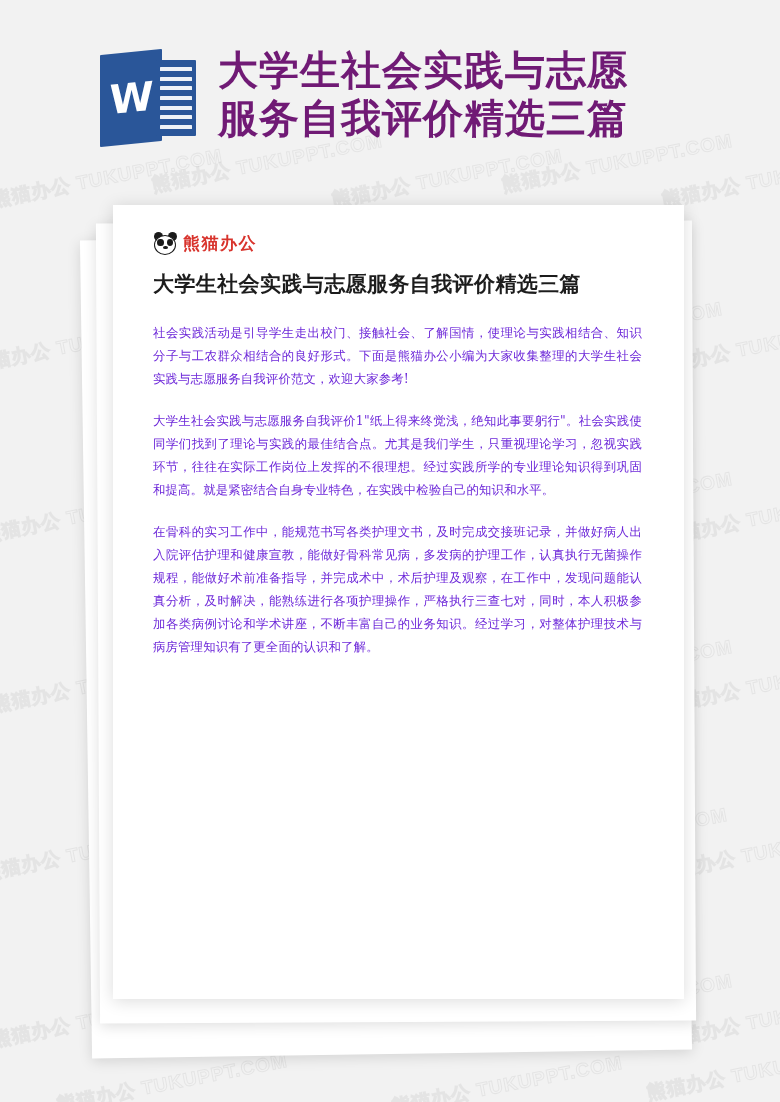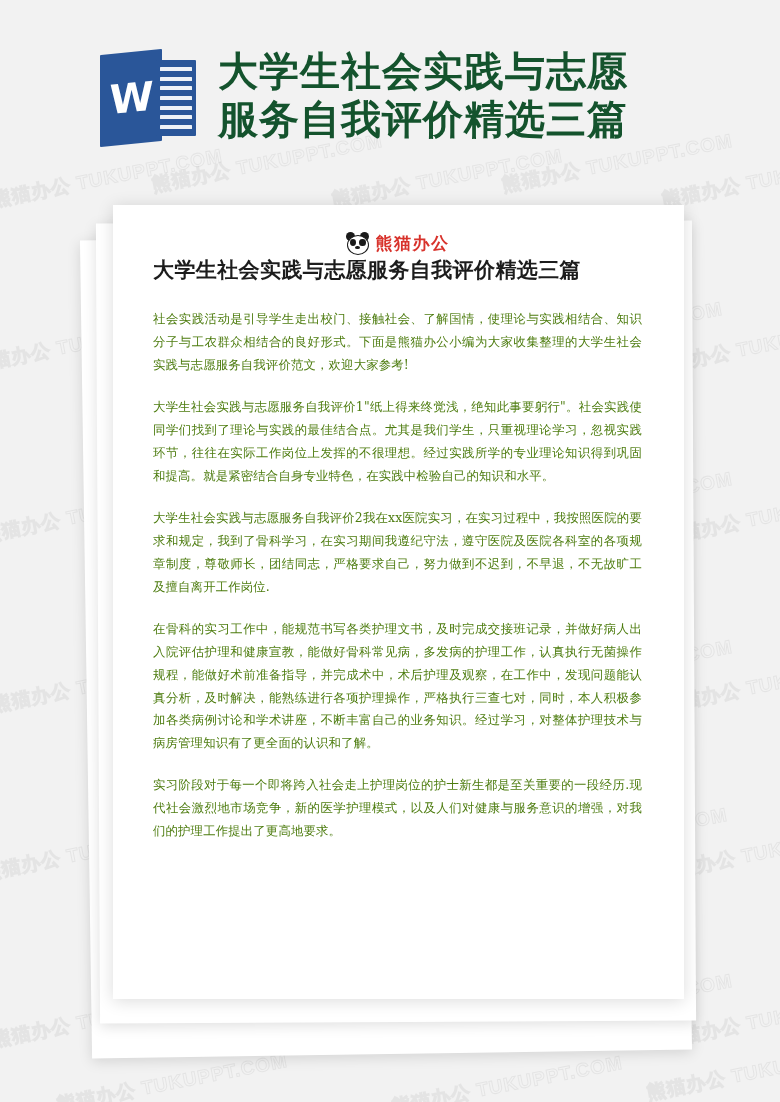--- a/index.html
+++ b/index.html
@@ -91,22 +91,22 @@
     justify-content: space-between;
   }
   .wl-right i {
     display: block;
     height: 4px;
     background: #eef2f7;
     border-radius: 0.5px;
   }
 
   #banner-title {
-    color: #14532d;
-    font-family: Liberation Sans, sans-serif;
+    color: #701a75;
+    font-family: Liberation Serif, serif;
     font-weight: 700;
     font-size: 40px;
     line-height: 1.2;
     letter-spacing: 1px;
     white-space: pre-line;
     text-align: left;
     flex: 1 1 auto;
   }
 
   
@@ -140,24 +140,24 @@
     background: #ffffff;
     box-shadow: 0 2px 16px rgba(0,0,0,0.14);
     z-index: 3;
     padding: 26px 42px 20px 40px;
   }
 
   
   #brand-mark {
     display: flex;
     align-items: center;
-    justify-content: center;
+    justify-content: flex-start;
     gap: 6px;
     height: 24px;
-    margin-bottom: 0;
+    margin-bottom: 14px;
   }
   #panda-icon {
     position: relative;
     width: 24px; height: 23px;
     flex: 0 0 auto;
   }
   #panda-icon .ear {
     position: absolute;
     width: 9px; height: 9px;
     background: #1a1a1a;
@@ -207,21 +207,21 @@
     color: #1c1c1c;
     letter-spacing: 0.4px;
     margin-bottom: 24px;
     line-height: 1.4;
   }
 
   .doc-para {
     font-family: "DejaVu Serif", "Liberation Serif", serif;
     font-size: 12.4px;
     line-height: 1.85;
-    color: #4d7c0f;
+    color: #6d28d9;
     text-align: justify;
     text-justify: inter-ideograph;
     margin-bottom: 19px;
     letter-spacing: 0.15px;
   }
   .doc-para:last-child { margin-bottom: 0; }
 </style>
 </head>
 <body>
 
@@ -278,23 +278,21 @@
       <span class="nose"></span>
     </span>
     <span id="brand-text">熊猫办公</span>
   </div>
 
   <div id="doc-title">大学生社会实践与志愿服务自我评价精选三篇</div>
 
   <div id="doc-body">
     <p class="doc-para">社会实践活动是引导学生走出校门、接触社会、了解国情，使理论与实践相结合、知识分子与工农群众相结合的良好形式。下面是熊猫办公小编为大家收集整理的大学生社会实践与志愿服务自我评价范文，欢迎大家参考!</p>
     <p class="doc-para">大学生社会实践与志愿服务自我评价1"纸上得来终觉浅，绝知此事要躬行"。社会实践使同学们找到了理论与实践的最佳结合点。尤其是我们学生，只重视理论学习，忽视实践环节，往往在实际工作岗位上发挥的不很理想。经过实践所学的专业理论知识得到巩固和提高。就是紧密结合自身专业特色，在实践中检验自己的知识和水平。</p>
-    <p class="doc-para">大学生社会实践与志愿服务自我评价2我在xx医院实习，在实习过程中，我按照医院的要求和规定，我到了骨科学习，在实习期间我遵纪守法，遵守医院及医院各科室的各项规章制度，尊敬师长，团结同志，严格要求自己，努力做到不迟到，不早退，不无故旷工及擅自离开工作岗位.</p>
     <p class="doc-para">在骨科的实习工作中，能规范书写各类护理文书，及时完成交接班记录，并做好病人出入院评估护理和健康宣教，能做好骨科常见病，多发病的护理工作，认真执行无菌操作规程，能做好术前准备指导，并完成术中，术后护理及观察，在工作中，发现问题能认真分析，及时解决，能熟练进行各项护理操作，严格执行三查七对，同时，本人积极参加各类病例讨论和学术讲座，不断丰富自己的业务知识。经过学习，对整体护理技术与病房管理知识有了更全面的认识和了解。</p>
-    <p class="doc-para">实习阶段对于每一个即将跨入社会走上护理岗位的护士新生都是至关重要的一段经历.现代社会激烈地市场竞争，新的医学护理模式，以及人们对健康与服务意识的增强，对我们的护理工作提出了更高地要求。</p>
   </div>
 </div>
 
 <div id="banner">
   <div id="word-logo">
     <span class="wl-left"></span>
     <span class="wl-w">W</span>
     <span class="wl-right">
       <i></i>
         <i></i>

